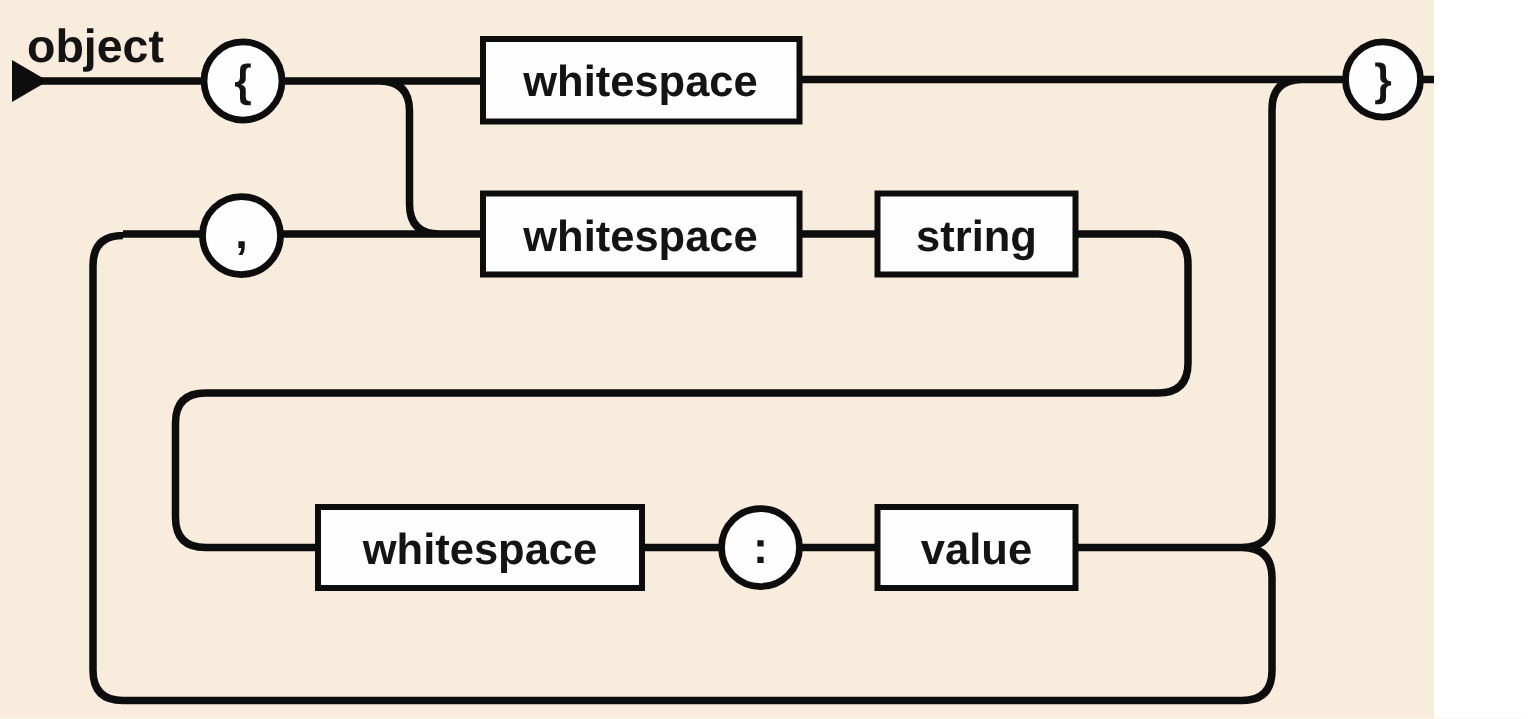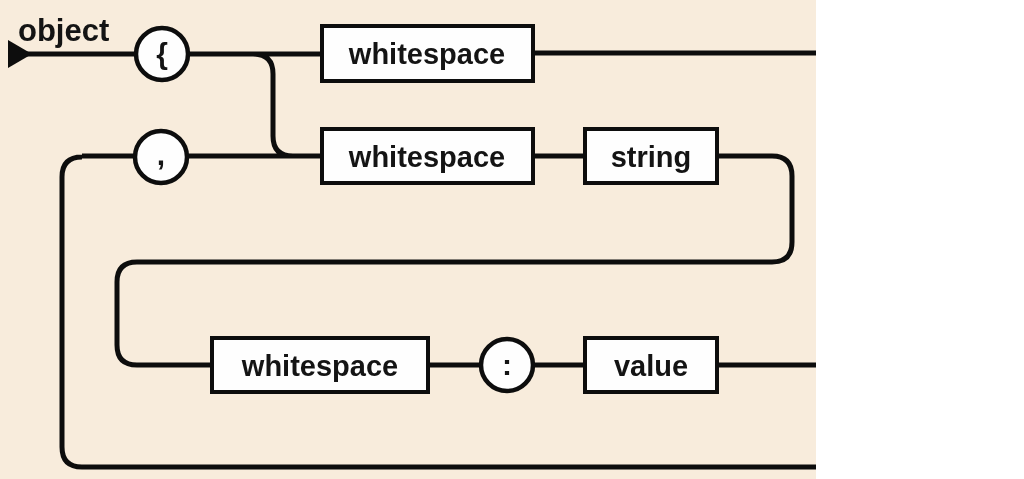--- a/index.html
+++ b/index.html
@@ -1,21 +1,21 @@
 <!DOCTYPE html>
 <html><head>
 <meta charset="utf-8">
 <style>
   html, body {
     margin: 0;
     padding: 0;
   }
   #stage {
     position: relative;
-    width: 816px;
+    width: 956px;
     height: 479px;
     overflow: hidden;
     background: #f8ecdc;
   }
   svg {
     display: block;
   }
   .rule-title {
     font-family: "Liberation Sans", sans-serif;
     font-weight: 700;

